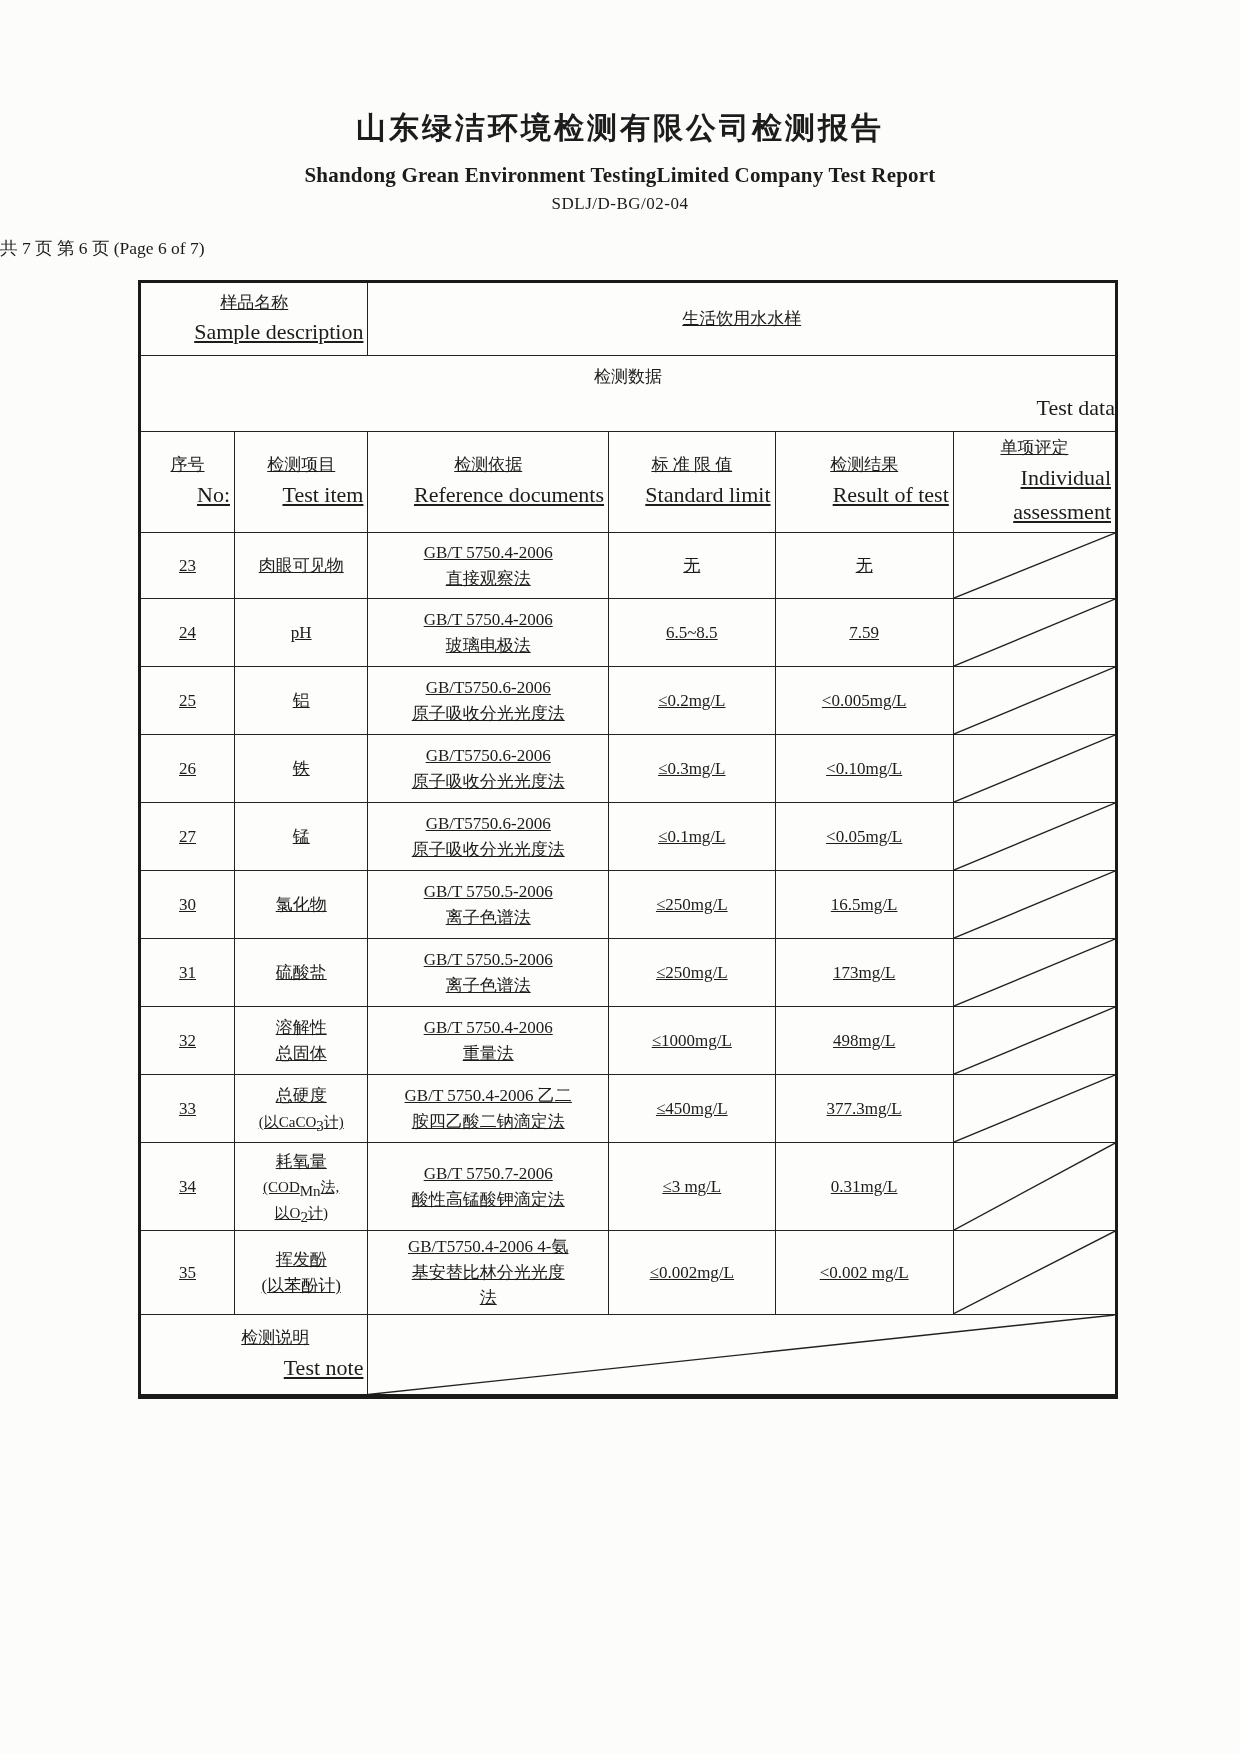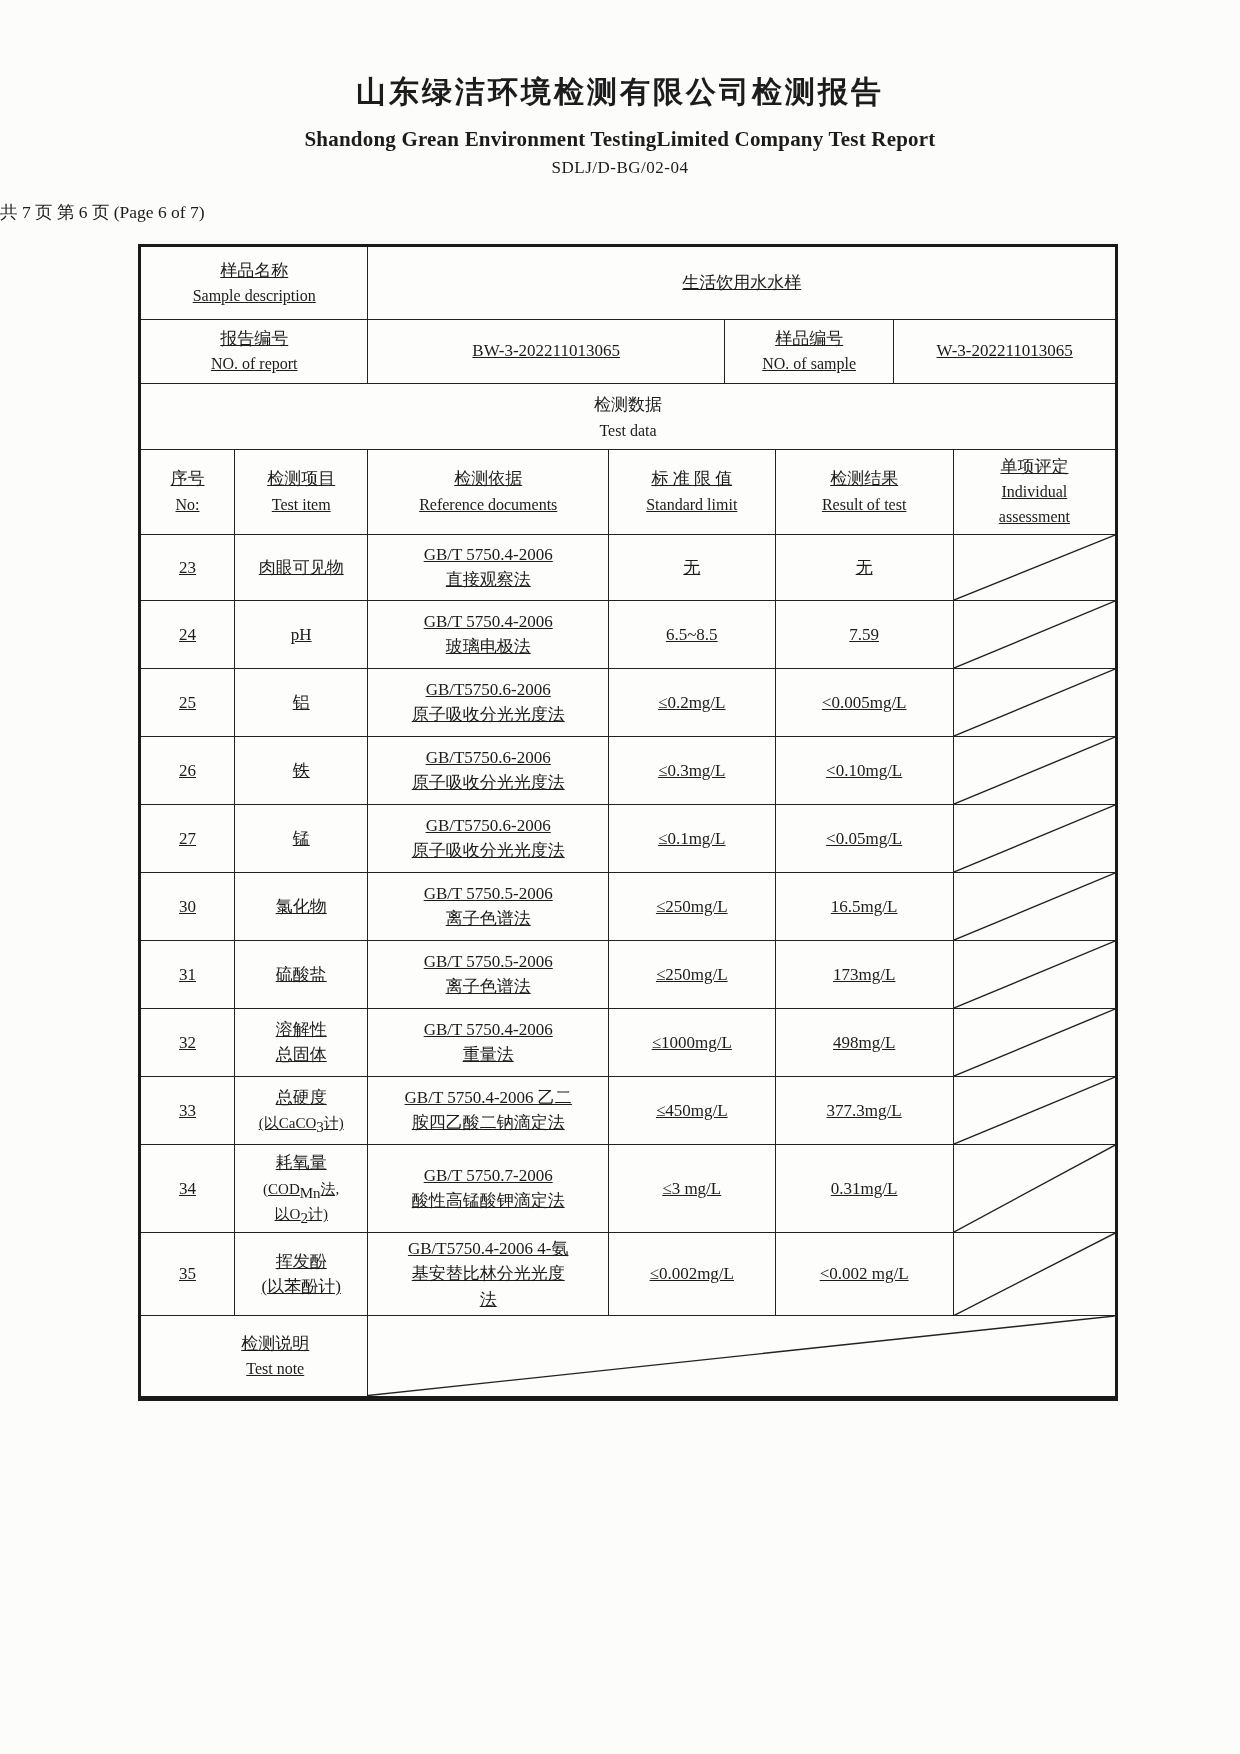--- a/index.html
+++ b/index.html
@@ -6,21 +6,21 @@
   body{
     width:1240px;height:1754px;
     background:#e9e9e9;
     font-family:"Liberation Serif","DejaVu Serif",serif;
   }
   .page{
     position:relative;width:1240px;height:1754px;
     background:#fcfcfb;color:#1c1c1c;overflow:hidden;
   }
   .title-cn{
-    margin-top:72px;text-align:center;
+    margin-top:108px;text-align:center;
     font-size:30px;font-weight:bold;letter-spacing:3px;
   }
   .title-en{
     margin-top:14px;text-align:center;
     font-size:21px;font-weight:bold;letter-spacing:0.2px;
   }
   .doc-code{
     margin-top:6px;text-align:center;
     font-size:17px;letter-spacing:0.5px;
   }
@@ -35,21 +35,21 @@
   }
   table{width:100%;border-collapse:collapse;table-layout:fixed;text-decoration:underline;}
   td{
     border-right:1.6px solid #222;border-bottom:1.6px solid #222;
     text-align:center;vertical-align:middle;
     font-size:17px;line-height:1.5;padding:3px 4px;box-sizing:border-box;
     word-break:break-all;
   }
   td:last-child{border-right:0;}
   .t-main tr.last td{border-bottom:0;padding-left:46px;}
-  .en{font-size:16px;}
+  .en{font-size:22px;text-align:right;}
   .pre{white-space:pre-line;}
   .small{font-size:15px;}
   sub{font-size:0.62em;line-height:0;}
   .caption{
     border-bottom:1.6px solid #222;text-align:center;
     font-size:17px;line-height:1.6;padding:7px 0 6px 0;
   }
   .rowA td{height:72px;}
   .rowB td{height:64px;}
   .hd td{height:84px;line-height:1.55;}
@@ -82,32 +82,20 @@
           <col style="width:22.7%">
         </colgroup>
       <tbody>
           <tr class="rowA">
         <td>
           <div>样品名称</div>
           <div class="en">Sample description</div>
         </td>
         <td colspan="3">生活饮用水水样</td>
       </tr>
-      <tr class="rowB">
-        <td>
-          <div>报告编号</div>
-          <div class="en">NO. of report</div>
-        </td>
-        <td>BW-3-202211013065</td>
-        <td>
-          <div>样品编号</div>
-          <div class="en">NO. of sample</div>
-        </td>
-        <td>W-3-202211013065</td>
-      </tr>
     </tbody>
       </table>
 
     <div class="caption">
       <div>检测数据</div>
       <div class="en">Test data</div>
     </div>
 
     <table class="t-main">
       <colgroup>

